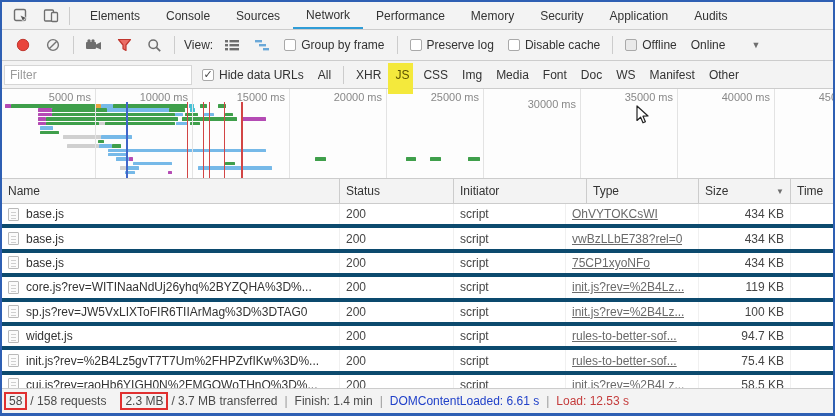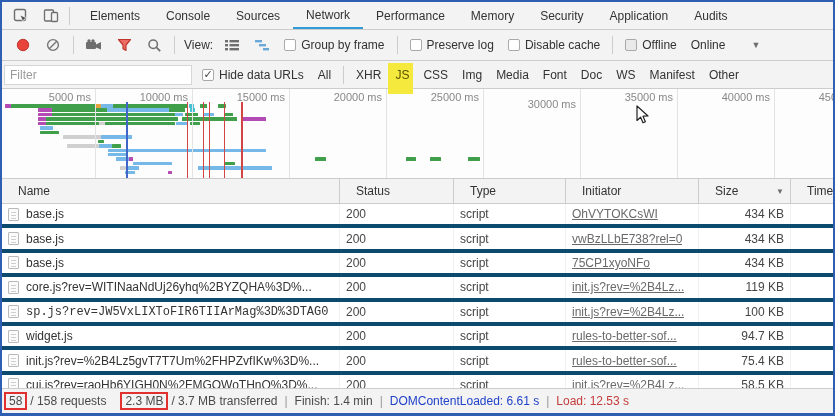--- a/index.html
+++ b/index.html
@@ -41,21 +41,21 @@
   .gridline { position:absolute; top:0; bottom:0; width:1px; background:#e3e3e3; }
   .ticklab { position:absolute; top:2px; color:#888; font-size:11px; white-space:nowrap; }
   .wbar { position:absolute; height:3.5px; border-radius:0.5px; }
   .vline { position:absolute; top:13px; bottom:0; }
   .ov-canvas { position:absolute; left:0; top:14px; right:0; bottom:0; }
   .cursor { position:absolute; z-index:9; }
 
   
   .grid { position:relative; }
   .thead { display:flex; height:25px; background:#f3f3f3; border-bottom:1px solid #ccc; align-items:center; }
-  .th { display:flex; align-items:center; height:100%; padding:0 16px; border-right:1px solid #ccc; color:#333; position:relative; }
+  .th { display:flex; align-items:center; height:100%; padding:0 6px; border-right:1px solid #ccc; color:#333; position:relative; }
   .th:last-child { border-right:none; }
   .sort-tri { position:absolute; right:6px; color:#6e6e6e; font-size:8px; }
   .trow { display:flex; height:24.4px; align-items:center; border-bottom:4px solid #0c4a6e; background:#fff; }
   .td { height:100%; display:flex; align-items:center; padding:0 6px; overflow:hidden; white-space:nowrap; border-right:1px solid #f0f0f0; }
   .td:last-child { border-right:none; }
   .td.num { justify-content:flex-end; color:#454545; }
   .td .link { color:#6a6a6a; text-decoration:underline; overflow:hidden; white-space:nowrap; }
   .fileicon { width:11px; height:13px; border:1px solid #b9b9b9; background:#fbfbfb; margin-right:7px; flex:none; position:relative; border-radius:1px; }
   .fileicon:before { content:""; position:absolute; left:2px; top:3px; right:2px; height:1px; background:#cfcfcf; box-shadow:0 3px 0 #cfcfcf, 0 6px 0 #cfcfcf; }
   .tbody { overflow:hidden; }
@@ -286,22 +286,22 @@
       <div class="vline" style="left: 200.67px; width: 1px; background: rgb(210, 69, 69);"></div>
       <div class="vline" style="left: 207.46px; width: 1px; background: rgb(210, 69, 69);"></div>
       <div class="vline" style="left: 222.01px; width: 1px; background: rgb(210, 69, 69);"></div>
       <div class="vline" style="left: 239.082px; width: 2px; background: rgb(210, 69, 69);"></div>
     </div>
 
   <div class="grid">
     <div class="thead">
         <div class="th" style="width: 338px; flex: 0 0 auto;">Name</div>
         <div class="th" style="width: 114px; flex: 0 0 auto;">Status</div>
+        <div class="th" style="width: 133px; flex: 0 0 auto;">Initiator</div>
         <div class="th" style="width: 112px; flex: 0 0 auto;">Type</div>
-        <div class="th" style="width: 133px; flex: 0 0 auto;">Initiator</div>
         <div class="th" style="width: 92px; flex: 0 0 auto;">Size<span class="sort-tri">▼</span></div>
         <div class="th" style="width: 42px; flex: 0 0 auto;">Time</div>
       </div>
     <div class="tbody">
         <div class="trow">
           <div class="td" style="width: 338px; flex: 0 0 auto;">
             <span class="fileicon"></span>
             <span style="overflow: hidden; white-space: nowrap;">base.js</span>
           </div>
           <div class="td" style="width: 114px; flex: 0 0 auto; color: rgb(69, 69, 69);">200</div>
@@ -347,21 +347,21 @@
           <div class="td" style="width: 112px; flex: 0 0 auto; color: rgb(69, 69, 69);">script</div>
           <div class="td" style="width: 133px; flex: 0 0 auto;">
             <span class="link">init.js?rev=%2B4Lz...</span>
           </div>
           <div class="td num" style="width: 92px; flex: 0 0 auto;">119 KB</div>
           <div class="td" style="width: 42px; flex: 0 0 auto;"></div>
         </div>
         <div class="trow">
           <div class="td" style="width: 338px; flex: 0 0 auto;">
             <span class="fileicon"></span>
-            <span style="overflow: hidden; white-space: nowrap; font-family: Liberation Mono, monospace;">sp.js?rev=JW5VxLIXToFIR6TIIArMag%3D%3DTAG0</span>
+            <span style="overflow: hidden; white-space: nowrap;">sp.js?rev=JW5VxLIXToFIR6TIIArMag%3D%3DTAG0</span>
           </div>
           <div class="td" style="width: 114px; flex: 0 0 auto; color: rgb(69, 69, 69);">200</div>
           <div class="td" style="width: 112px; flex: 0 0 auto; color: rgb(69, 69, 69);">script</div>
           <div class="td" style="width: 133px; flex: 0 0 auto;">
             <span class="link">init.js?rev=%2B4Lz...</span>
           </div>
           <div class="td num" style="width: 92px; flex: 0 0 auto;">100 KB</div>
           <div class="td" style="width: 42px; flex: 0 0 auto;"></div>
         </div>
         <div class="trow">

